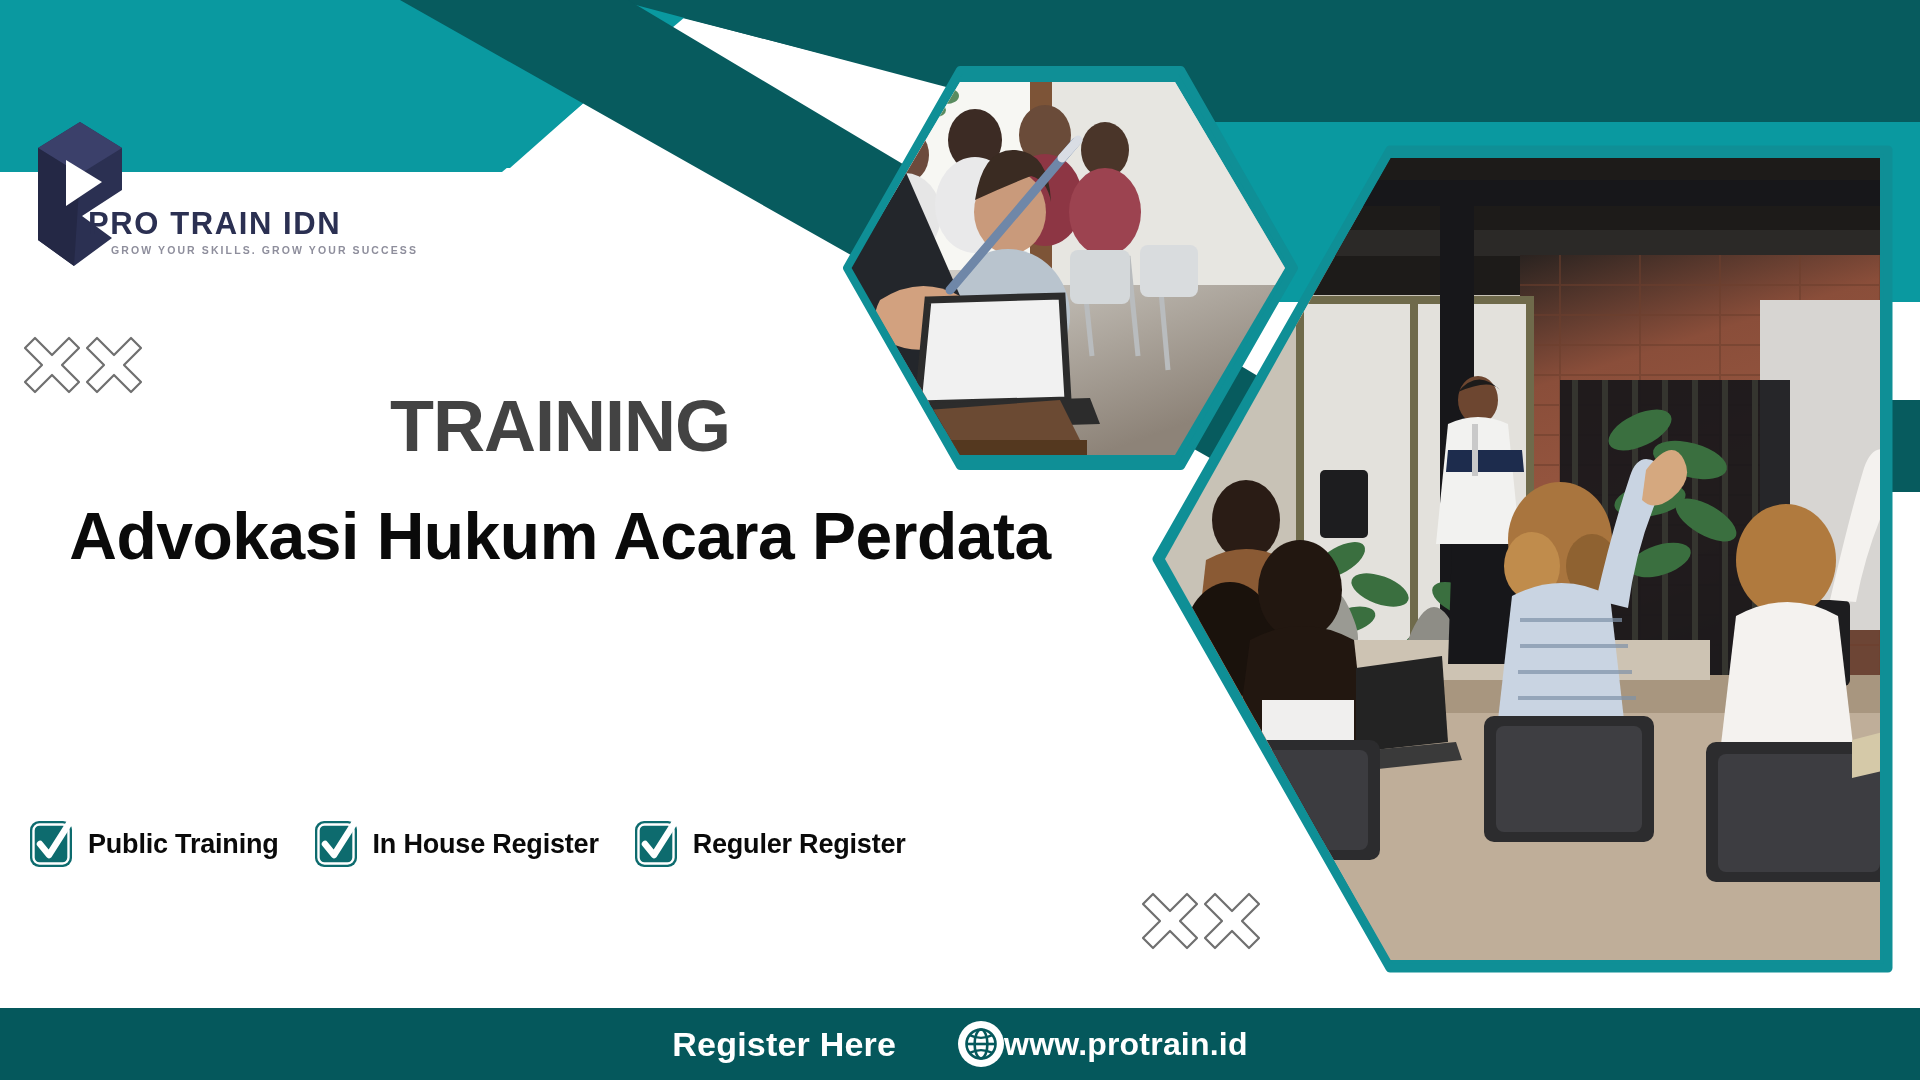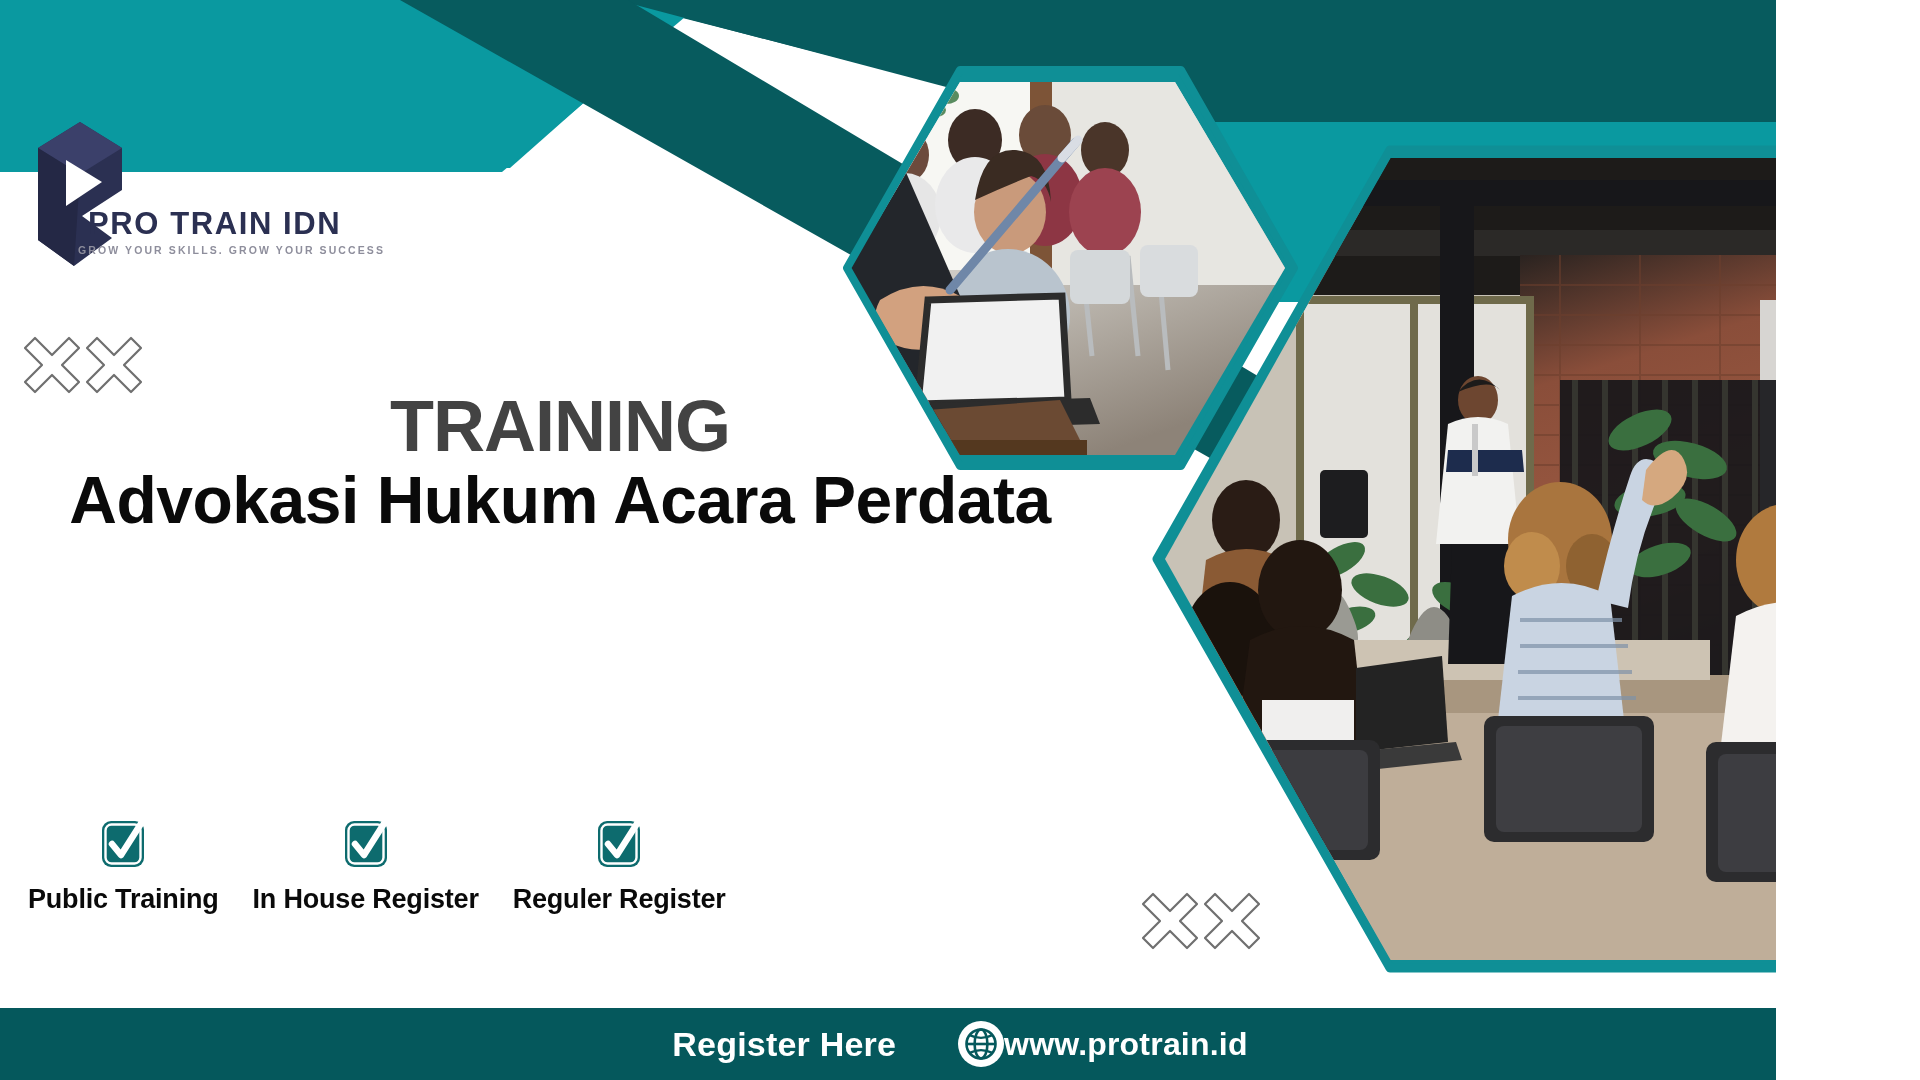--- a/index.html
+++ b/index.html
@@ -4,21 +4,21 @@
 <style>
   * { box-sizing: border-box; margin: 0; padding: 0; }
   html, body {
     width: 1920px; height: 1080px;
     background: #ffffff;
     font-family: "Liberation Sans", sans-serif;
     overflow: hidden;
   }
   #poster {
     position: relative;
-    width: 1776px; height: 1080px;
+    width: 1920px; height: 1080px;
     background: #ffffff;
     overflow: hidden;
   }
 
   
   .bg-layer { position: absolute; inset: 0; }
   .bg-layer svg { display: block; width: 1920px; height: 1080px; }
 
   
   .logo-block {
@@ -35,21 +35,21 @@
     left: 58px; top: 86px;
     font-size: 31px;
     font-weight: 800;
     letter-spacing: 1.6px;
     color: #2b3052;
     font-family: "Liberation Sans", sans-serif;
     white-space: nowrap;
   }
   .logo-tagline {
     position: absolute;
-    left: 48px; top: 124px;
+    left: 81px; top: 124px;
     font-size: 10.5px;
     font-weight: 600;
     letter-spacing: 2.1px;
     color: #8e8e9c;
     white-space: nowrap;
   }
 
   
   .x-deco { position: absolute; }
   .x-deco svg { display: block; }
@@ -63,41 +63,41 @@
   }
   .kicker {
     font-size: 72px;
     font-weight: 800;
     letter-spacing: -1px;
     color: #434343;
     line-height: 1.0;
     font-family: "Liberation Sans", sans-serif;
   }
   .title {
+    margin-top: 36px;
     font-size: 66px;
     font-weight: 800;
     color: #0a0a0a;
     line-height: 1.18;
     letter-spacing: -0.5px;
     font-family: "Liberation Sans", sans-serif;
   }
 
   
   .features {
     position: absolute;
     left: 28px; top: 818px;
     display: flex;
     align-items: center;
     gap: 34px;
   }
   .feature {
     display: flex;
     align-items: center;
     gap: 14px;
-    flex-direction: column;
   }
   .chk {
     position: relative;
     width: 46px; height: 52px;
     flex: none;
   }
   .chk svg { display: block; }
   .feature-label {
     font-size: 27px;
     font-weight: 800;

